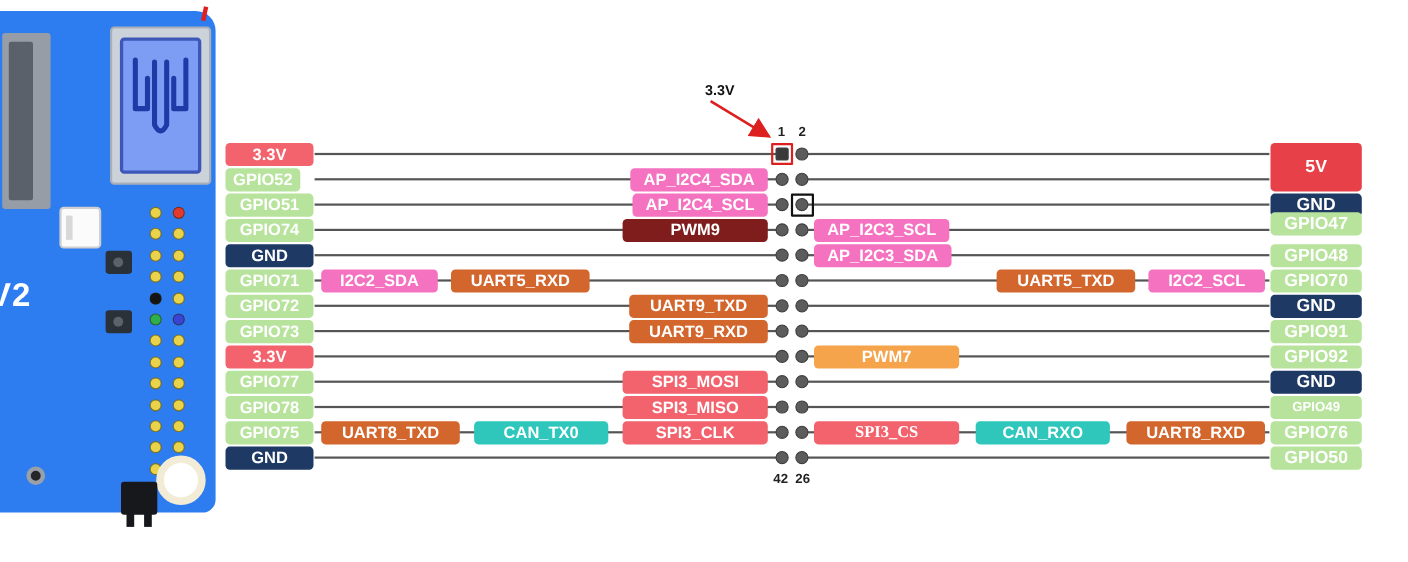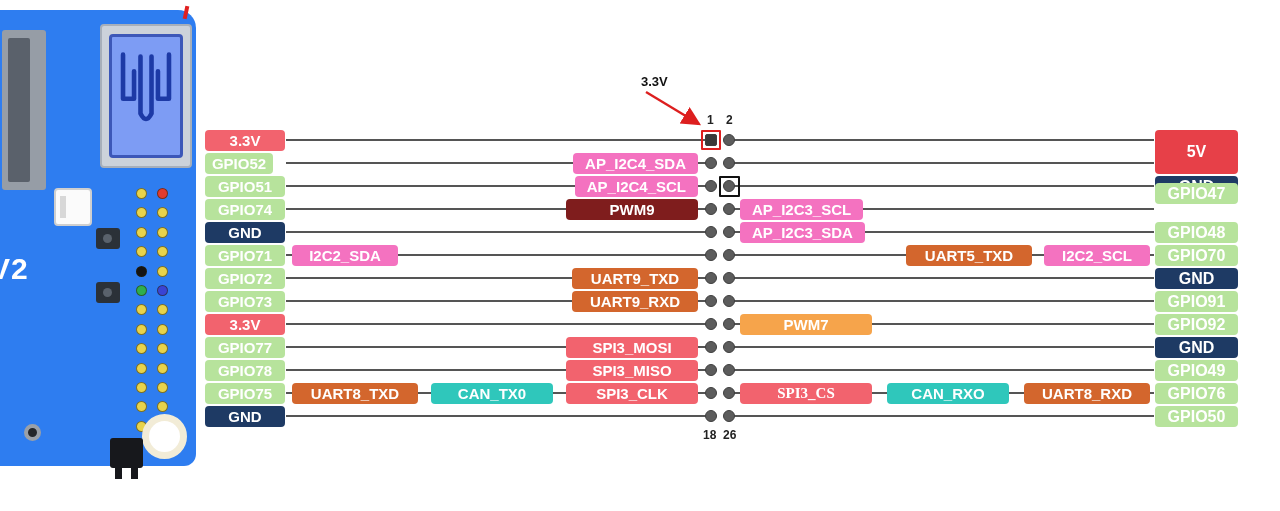--- a/index.html
+++ b/index.html
@@ -123,21 +123,21 @@
       <div class="badge plabel" style="left: 1155px; top: 175.5px; width: 83px; height: 21px; line-height: 21px; background: rgb(30, 58, 100); font-size: 16px;">GND</div>
       <div class="funcs" style="left: 292px; top: 175.5px; width: 406px; justify-content: flex-end;">
         <span class="badge fn fn-i2c" style="background: rgb(244, 114, 192);">AP_I2C4_SCL</span>
       </div>
       <div class="pin" style="left: 705px; top: 180px; background: rgb(92, 92, 92);"></div>
       <div class="pin" style="left: 723px; top: 180px; background: rgb(92, 92, 92);"></div>
       <div class="marker" style="left: 718.5px; top: 175.5px; width: 21px; height: 21px; border-color: rgb(17, 17, 17);"></div>
       <div class="hline" style="left: 286px; top: 208px; width: 420px; background: rgb(85, 85, 85);"></div>
       <div class="hline" style="left: 734px; top: 208px; width: 420px; background: rgb(85, 85, 85);"></div>
       <div class="badge plabel" style="left: 205px; top: 198.5px; width: 80px; background: rgb(183, 227, 156);">GPIO74</div>
-      <div class="badge plabel" style="left: 1155px; top: 183px; width: 83px; height: 21px; line-height: 21px; background: rgb(183, 227, 156); font-size: 16px;">GPIO47</div>
+      <div class="badge plabel" style="left: 1155px; top: 193px; width: 83px; height: 21px; line-height: 21px; background: rgb(183, 227, 156); font-size: 16px;">GPIO47</div>
       <div class="funcs" style="left: 292px; top: 198.5px; width: 406px; justify-content: flex-end;">
         <span class="badge fn fn-pwm" style="background: #7f1d1d;">PWM9</span>
       </div>
       <div class="funcs" style="left: 740px; top: 198.5px; width: 410px; justify-content: flex-start;">
         <span class="badge fn fn-i2c" style="background: rgb(244, 114, 192);">AP_I2C3_SCL</span>
       </div>
       <div class="pin" style="left: 705px; top: 203px; background: rgb(92, 92, 92);"></div>
       <div class="pin" style="left: 723px; top: 203px; background: rgb(92, 92, 92);"></div>
       <div class="hline" style="left: 286px; top: 231px; width: 420px; background: rgb(85, 85, 85);"></div>
       <div class="hline" style="left: 734px; top: 231px; width: 420px; background: rgb(85, 85, 85);"></div>
@@ -147,20 +147,21 @@
         <span class="badge fn fn-i2c" style="background: rgb(244, 114, 192);">AP_I2C3_SDA</span>
       </div>
       <div class="pin" style="left: 705px; top: 226px; background: rgb(92, 92, 92);"></div>
       <div class="pin" style="left: 723px; top: 226px; background: rgb(92, 92, 92);"></div>
       <div class="hline" style="left: 286px; top: 254px; width: 420px; background: rgb(85, 85, 85);"></div>
       <div class="hline" style="left: 734px; top: 254px; width: 420px; background: rgb(85, 85, 85);"></div>
       <div class="badge plabel" style="left: 205px; top: 244.5px; width: 80px; background: rgb(183, 227, 156);">GPIO71</div>
       <div class="badge plabel" style="left: 1155px; top: 244.5px; width: 83px; height: 21px; line-height: 21px; background: rgb(183, 227, 156); font-size: 16px;">GPIO70</div>
       <div class="funcs" style="left: 292px; top: 244.5px; width: 406px; justify-content: flex-start;">
         <span class="badge fn fn-i2c" style="background: rgb(244, 114, 192);">I2C2_SDA</span>
+        <span class="badge fn fn-uart" style="background: rgb(211, 102, 45);">UART5_RXD</span>
       </div>
       <div class="funcs" style="left: 740px; top: 244.5px; width: 410px; justify-content: flex-end;">
         <span class="badge fn fn-uart" style="background: rgb(211, 102, 45);">UART5_TXD</span>
         <span class="badge fn fn-i2c" style="background: rgb(244, 114, 192);">I2C2_SCL</span>
       </div>
       <div class="pin" style="left: 705px; top: 249px; background: rgb(92, 92, 92);"></div>
       <div class="pin" style="left: 723px; top: 249px; background: rgb(92, 92, 92);"></div>
       <div class="hline" style="left: 286px; top: 277px; width: 420px; background: rgb(85, 85, 85);"></div>
       <div class="hline" style="left: 734px; top: 277px; width: 420px; background: rgb(85, 85, 85);"></div>
       <div class="badge plabel" style="left: 205px; top: 267.5px; width: 80px; background: rgb(183, 227, 156);">GPIO72</div>
@@ -193,21 +194,21 @@
       <div class="badge plabel" style="left: 205px; top: 336.5px; width: 80px; background: rgb(183, 227, 156);">GPIO77</div>
       <div class="badge plabel" style="left: 1155px; top: 336.5px; width: 83px; height: 21px; line-height: 21px; background: rgb(30, 58, 100); font-size: 16px;">GND</div>
       <div class="funcs" style="left: 292px; top: 336.5px; width: 406px; justify-content: flex-end;">
         <span class="badge fn fn-spi" style="background: rgb(242, 99, 110);">SPI3_MOSI</span>
       </div>
       <div class="pin" style="left: 705px; top: 341px; background: rgb(92, 92, 92);"></div>
       <div class="pin" style="left: 723px; top: 341px; background: rgb(92, 92, 92);"></div>
       <div class="hline" style="left: 286px; top: 369px; width: 420px; background: rgb(85, 85, 85);"></div>
       <div class="hline" style="left: 734px; top: 369px; width: 420px; background: rgb(85, 85, 85);"></div>
       <div class="badge plabel" style="left: 205px; top: 359.5px; width: 80px; background: rgb(183, 227, 156);">GPIO78</div>
-      <div class="badge plabel" style="left: 1155px; top: 359.5px; width: 83px; height: 21px; line-height: 21px; background: rgb(183, 227, 156); font-size: 16px;">GPIO49</div>
+      <div class="badge plabel" style="left: 1155px; top: 359.5px; width: 83px; height: 21px; line-height: 21px; background: rgb(183, 227, 156); font-size: 12px;">GPIO49</div>
       <div class="funcs" style="left: 292px; top: 359.5px; width: 406px; justify-content: flex-end;">
         <span class="badge fn fn-spi" style="background: rgb(242, 99, 110);">SPI3_MISO</span>
       </div>
       <div class="pin" style="left: 705px; top: 364px; background: rgb(92, 92, 92);"></div>
       <div class="pin" style="left: 723px; top: 364px; background: rgb(92, 92, 92);"></div>
       <div class="hline" style="left: 286px; top: 392px; width: 420px; background: rgb(85, 85, 85);"></div>
       <div class="hline" style="left: 734px; top: 392px; width: 420px; background: rgb(85, 85, 85);"></div>
       <div class="badge plabel" style="left: 205px; top: 382.5px; width: 80px; background: rgb(183, 227, 156);">GPIO75</div>
       <div class="badge plabel" style="left: 1155px; top: 382.5px; width: 83px; height: 21px; line-height: 21px; background: rgb(183, 227, 156); font-size: 16px;">GPIO76</div>
       <div class="funcs" style="left: 292px; top: 382.5px; width: 406px; justify-content: space-between;">
@@ -235,16 +236,16 @@
     <defs>
       <marker id="ah" markerWidth="9" markerHeight="9" refX="7" refY="4" orient="auto">
         <path d="M0,0 L8,4 L0,8 z" fill="#dd1f1f"></path>
       </marker>
     </defs>
     <path d="M646,92 L699,124" stroke="#dd1f1f" stroke-width="2.4" fill="none" marker-end="url(#ah)"></path>
   </svg>
 
   <div class="pnum" style="left:707px;top:113px">1</div>
   <div class="pnum" style="left:726px;top:113px">2</div>
-  <div class="pnum" style="left:703px;top:428px">18</div>
+  <div class="pnum" style="left:703px;top:428px">42</div>
   <div class="pnum" style="left:723px;top:428px">26</div>
 
 </div>
 
 </body></html>

